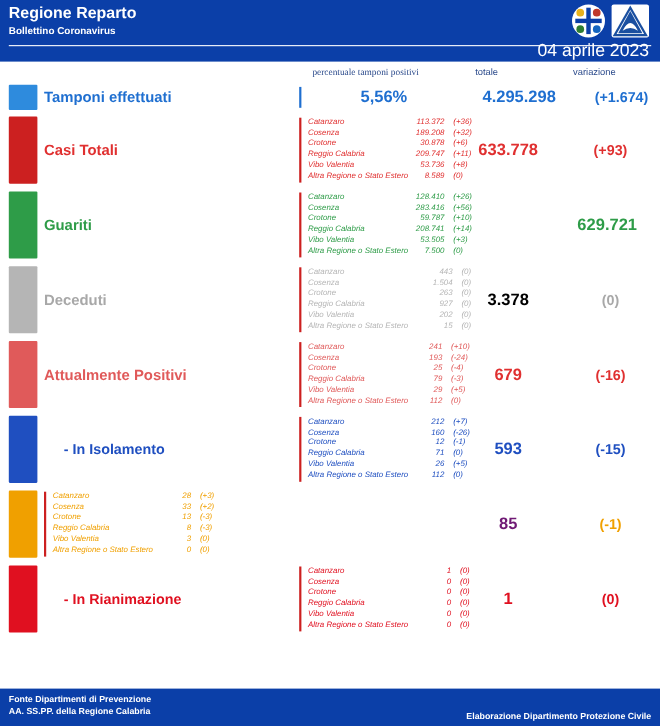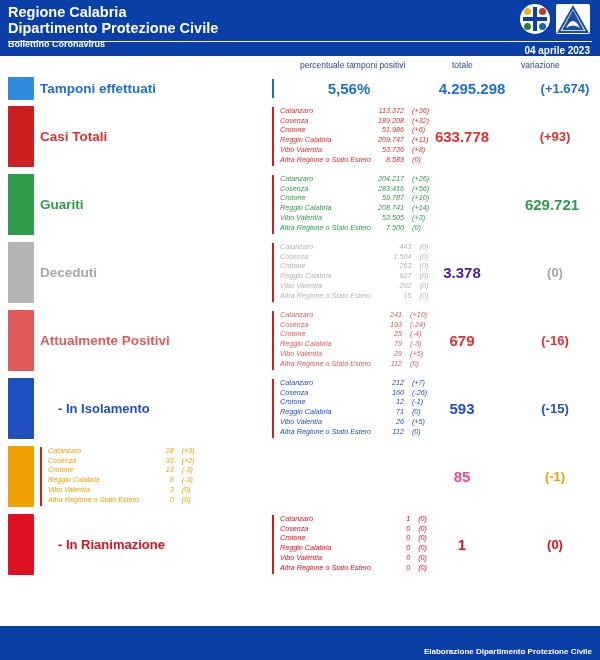--- a/index.html
+++ b/index.html
@@ -68,32 +68,32 @@
   .logo-dpc {
     width: 34px; height: 30px;
     background: #ffffff;
     position: relative;
     border-radius: 2px;
   }
   .logo-dpc svg { display: block; }
   .date-line {
     position: absolute;
     right: 10px; bottom: 0px;
-    font-size: 10px; font-weight: bold; color: #ffffff;
+    font-size: 16px; font-weight: normal; color: #ffffff;
   }
   
   .colhead {
     position: relative;
     height: 18px;
     font-size: 8.5px;
     color: #2b4a8b;
   }
   .colhead span { position: absolute; top: 4px; }
-  .ch-perc { left: 300px; }
-  .ch-tot  { left: 452px; }
+  .ch-perc { left: 284px; font-family: Liberation Serif, serif; }
+  .ch-tot  { left: 432px; }
   .ch-var  { left: 521px; }
   
   .row {
     position: relative;
     display: flex;
     align-items: stretch;
     border-top: 1px solid #ffffff;
   }
   .swatch {
     width: 26px;
@@ -161,22 +161,21 @@
     position: absolute; right: 8px; bottom: 4px;
     font-size: 8px; font-weight: bold;
   }
 </style>
 </head>
 <body>
 
 <div id="sheet">
 
   <div class="header">
-    <div class="line1">Regione Calabria</div>
-    <div class="line2">Dipartimento Protezione Civile</div>
+    <div class="line1">Regione Reparto</div>
     <div class="line3">Bollettino Coronavirus</div>
     <div class="header-rule"></div>
     <div class="logos">
       <div class="logo-rc">
         <div class="dot d1"></div>
           <div class="dot d2"></div>
         <div class="dot d3"></div>
           <div class="dot d4"></div>
         <div class="cross-h"></div>
           <div class="cross-v"></div>
@@ -220,21 +219,21 @@
           <td class="num" style="color:#e03030">113.372</td>
           <td class="var" style="color:#e03030">(+36)</td>
         </tr>
         <tr>
           <td class="prov" style="color:#e03030">Cosenza</td>
           <td class="num" style="color:#e03030">189.208</td>
           <td class="var" style="color:#e03030">(+32)</td>
         </tr>
         <tr>
           <td class="prov" style="color:#e03030">Crotone</td>
-          <td class="num" style="color:#e03030">51.986</td>
+          <td class="num" style="color:#e03030">30.878</td>
           <td class="var" style="color:#e03030">(+6)</td>
         </tr>
         <tr>
           <td class="prov" style="color:#e03030">Reggio Calabria</td>
           <td class="num" style="color:#e03030">209.747</td>
           <td class="var" style="color:#e03030">(+11)</td>
         </tr>
         <tr>
           <td class="prov" style="color:#e03030">Vibo Valentia</td>
           <td class="num" style="color:#e03030">53.736</td>
@@ -254,21 +253,21 @@
 
   <div class="row" style="height:68px">
     <div class="swatch" style="background:#2e9c48"></div>
     <div class="label" style="color:#2e9c48">Guariti</div>
     <div class="sep" style="background:#cc2020"></div>
     <div class="detail">
       <table>
         <tbody>
             <tr>
           <td class="prov" style="color:#2e9c48">Catanzaro</td>
-          <td class="num" style="color:#2e9c48">204.217</td>
+          <td class="num" style="color:#2e9c48">128.410</td>
           <td class="var" style="color:#2e9c48">(+26)</td>
         </tr>
         <tr>
           <td class="prov" style="color:#2e9c48">Cosenza</td>
           <td class="num" style="color:#2e9c48">283.416</td>
           <td class="var" style="color:#2e9c48">(+56)</td>
         </tr>
         <tr>
           <td class="prov" style="color:#2e9c48">Crotone</td>
           <td class="num" style="color:#2e9c48">59.787</td>
@@ -328,21 +327,21 @@
           <td class="var" style="color:#b5b5b5">(0)</td>
         </tr>
         <tr>
           <td class="prov" style="color:#b5b5b5">Altra Regione o Stato Estero</td>
           <td class="num" style="color:#b5b5b5">15</td>
           <td class="var" style="color:#b5b5b5">(0)</td>
         </tr>
       </tbody>
         </table>
     </div>
-    <div class="total" style="color:#4c1d95">3.378</div>
+    <div class="total" style="color:#000000">3.378</div>
     <div class="variation" style="color:#a8a8a8">(0)</div>
   </div>
 
   <div class="row" style="height:68px">
     <div class="swatch" style="background:#e05a5a"></div>
     <div class="label" style="color:#e05a5a">Attualmente Positivi</div>
     <div class="sep" style="background:#cc2020"></div>
     <div class="detail">
       <table>
         <tbody>
@@ -459,21 +458,21 @@
           <td class="var" style="color:#f0a000">(0)</td>
         </tr>
         <tr>
           <td class="prov" style="color:#f0a000">Altra Regione o Stato Estero</td>
           <td class="num" style="color:#f0a000">0</td>
           <td class="var" style="color:#f0a000">(0)</td>
         </tr>
       </tbody>
         </table>
     </div>
-    <div class="total" style="color:#ec4899">85</div>
+    <div class="total" style="color:#701a75">85</div>
     <div class="variation" style="color:#f0a000">(-1)</div>
   </div>
 
   <div class="row" style="height:68px">
     <div class="swatch" style="background:#e01020"></div>
     <div class="label small" style="color:#e01020; padding-left:18px">- In Rianimazione</div>
     <div class="sep" style="background:#cc2020"></div>
     <div class="detail">
       <table>
         <tbody>
@@ -508,16 +507,20 @@
           <td class="var" style="color:#e01020">(0)</td>
         </tr>
       </tbody>
         </table>
     </div>
     <div class="total" style="color:#e01020">1</div>
     <div class="variation" style="color:#e01020">(0)</div>
   </div>
 
   <div class="footer">
+    <div class="f-left">
+      <div>Fonte Dipartimenti di Prevenzione</div>
+      <div>AA. SS.PP.  della Regione Calabria</div>
+    </div>
     <div class="f-right">Elaborazione Dipartimento Protezione Civile</div>
   </div>
 
 </div>
 
 </body></html>

